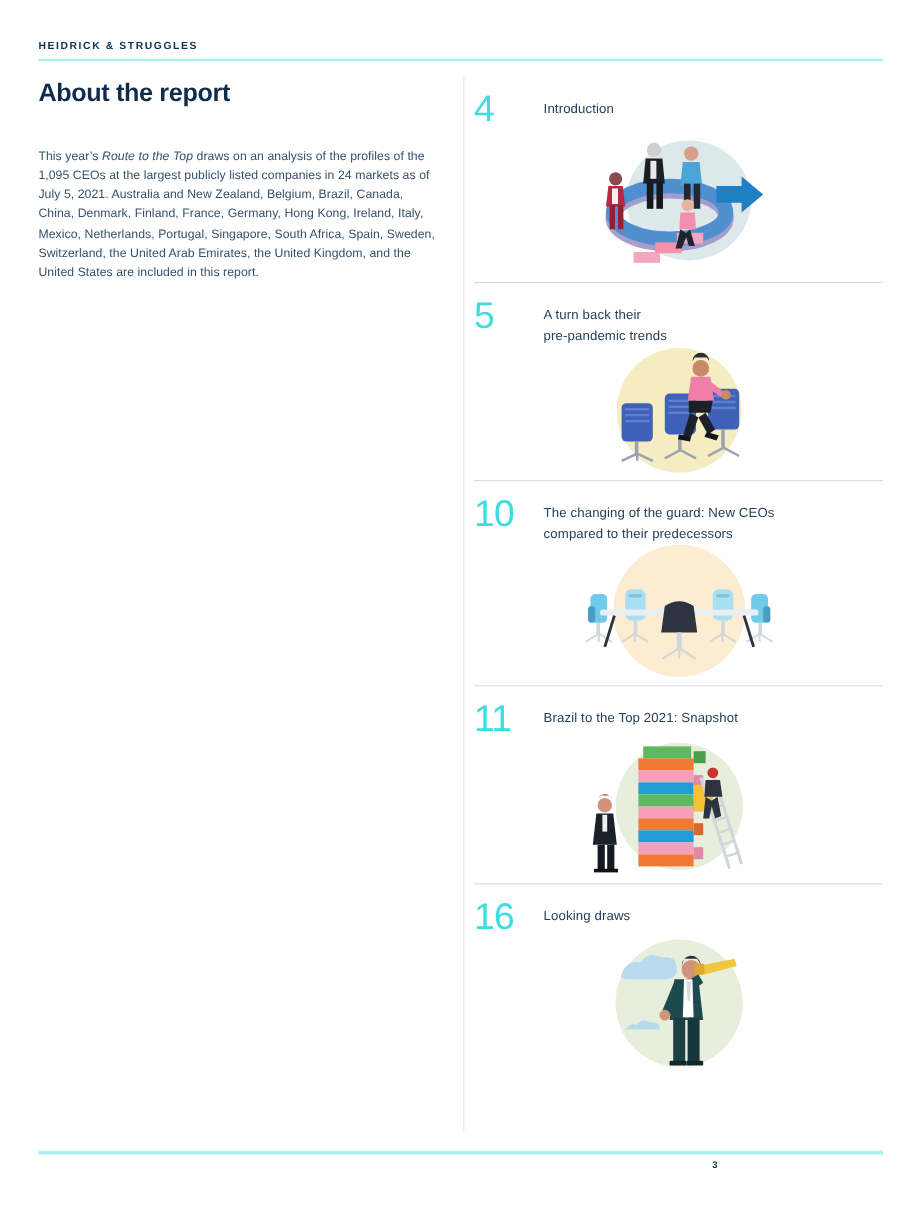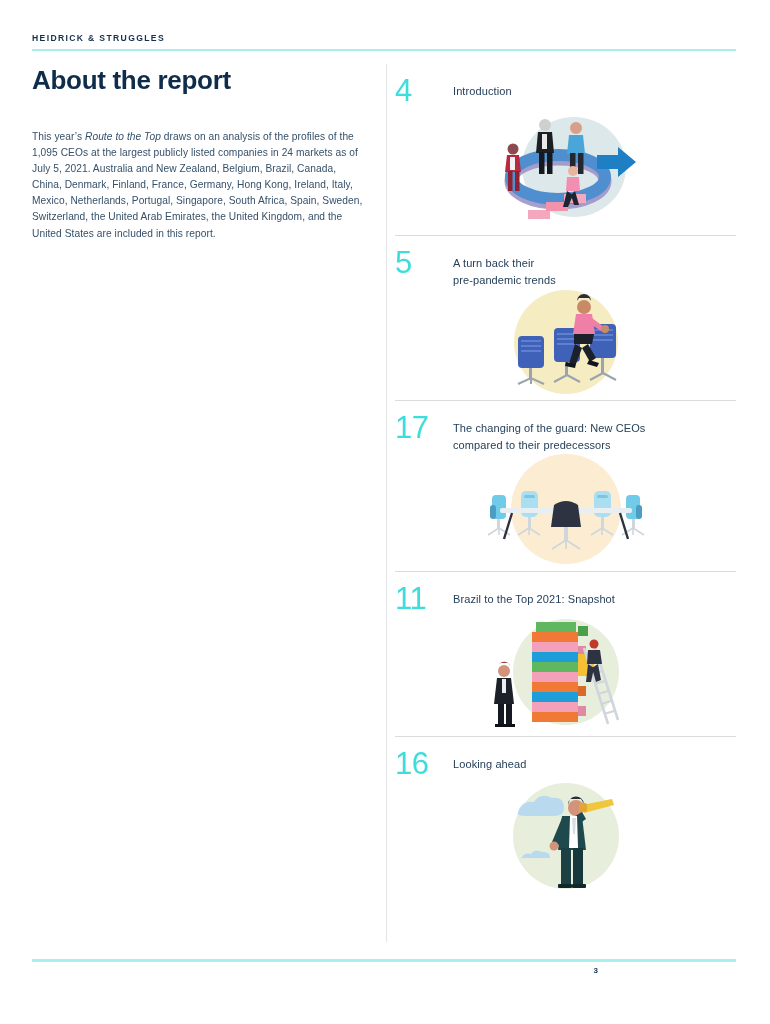--- a/index.html
+++ b/index.html
@@ -44,21 +44,21 @@
   }
 
   
   .left-col {
     position: absolute;
     left: 32px;
     top: 66px;
     width: 340px;
   }
   .page-title {
-    font-size: 26px;
+    font-size: 21px;
     font-weight: bold;
     letter-spacing: -0.3px;
     color: #0f2d4a;
     margin: 0;
     line-height: 1.15;
   }
   .intro-para {
     margin: 33px 0 16px 0;
     font-size: 10.2px;
     line-height: 1.58;
@@ -245,21 +245,21 @@
           <path d="M109 56 l-6 20 h7 l6 -16 z" fill="#1b2029"></path>
           <path d="M122 56 l8 14 l-6 4 l-8 -14 z" fill="#1b2029"></path>
           <path d="M100 74 l10 2 l-1 4 l-10 -2 z" fill="#11151c"></path>
           <path d="M123 72 l10 3 l-2 4 l-10 -3 z" fill="#11151c"></path>
         </svg>
       </div>
     </div>
 
     <div class="toc-entry">
       <div class="toc-head">
-        <div class="toc-num">17</div>
+        <div class="toc-num">10</div>
         <div class="toc-label">The changing of the guard: New CEOs
 compared to their predecessors</div>
       </div>
       <div class="toc-art">
         <svg class="illus" width="200" height="118" viewBox="0 0 200 118">
           <circle cx="100" cy="56" r="55" fill="#fbecd2"></circle>
 
           <rect x="26" y="42" width="14" height="24" rx="4" fill="#6fcbe8"></rect>
           <rect x="24" y="52" width="6" height="14" rx="3" fill="#4c9dc4"></rect>
           <rect x="31" y="66" width="3" height="10" fill="#cfd6dc"></rect>
@@ -334,21 +334,21 @@
           <rect x="40" y="90" width="6" height="22" fill="#151a22"></rect>
           <rect x="29" y="110" width="10" height="3" fill="#0e1218"></rect>
           <rect x="39" y="110" width="10" height="3" fill="#0e1218"></rect>
         </svg>
       </div>
     </div>
 
     <div class="toc-entry">
       <div class="toc-head">
         <div class="toc-num">16</div>
-        <div class="toc-label">Looking ahead</div>
+        <div class="toc-label">Looking draws</div>
       </div>
       <div class="toc-art">
         <svg class="illus" width="200" height="120" viewBox="0 0 200 120">
           <circle cx="100" cy="58" r="53" fill="#e8eedc"></circle>
 
           <path d="M52 34 q4 -12 16 -10 q6 -10 18 -4 q12 -2 12 10 q0 8 -10 8 h-28 q-10 0 -8 -4 z" fill="#b9d9ef"></path>
           <path d="M55 82 q2 -8 10 -6 q4 -6 11 -2 q8 -1 8 6 h-29 z" fill="#b9d9ef"></path>
 
           <circle cx="110" cy="30" r="8" fill="#d2937a"></circle>
           <path d="M102 27 a8 8 0 0 1 16 -1 l-3 -5 h-11 z" fill="#2b2f36"></path>

